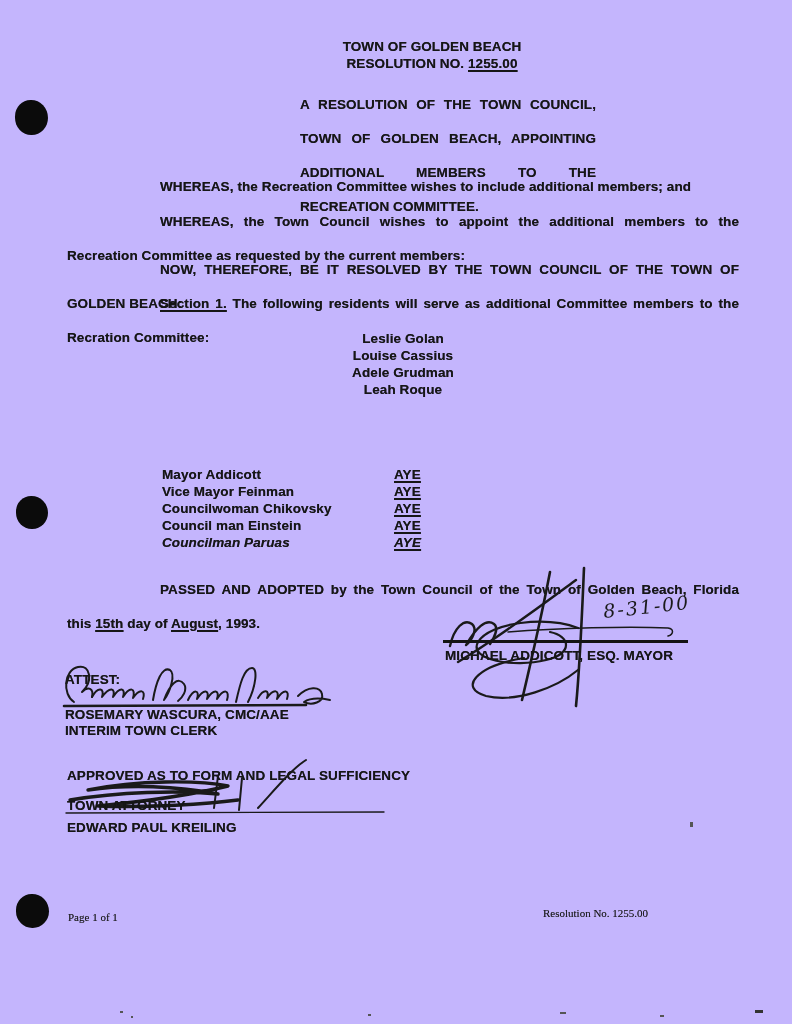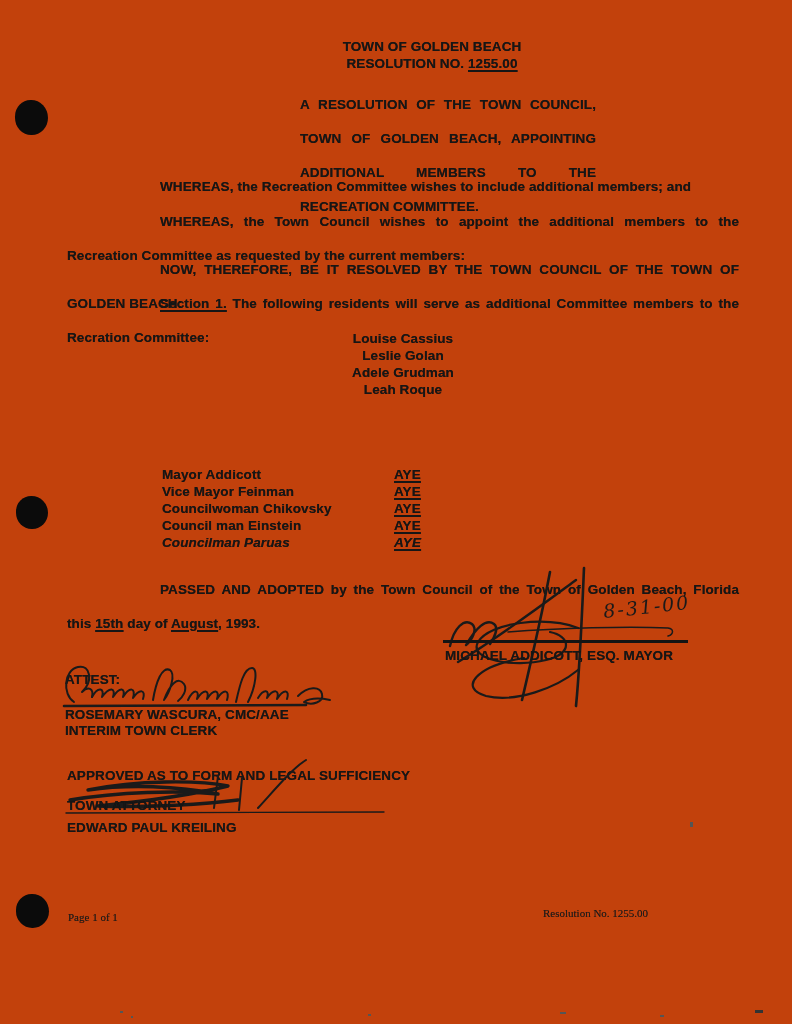--- a/index.html
+++ b/index.html
@@ -1,17 +1,17 @@
 <!DOCTYPE html>
 <html><head>
 <meta charset="utf-8">
 <style>
   html,body{margin:0;padding:0;background:#ffffff;}
   .page{
-    position:relative;width:792px;height:1024px;background:#c2410c;
+    position:relative;width:792px;height:1024px;background:#c4b5fd;
     overflow:hidden;
     font-family:"Liberation Sans",sans-serif;
     color:#161616;
   }
   .b{font-weight:bold;font-size:13.5px;line-height:17px;letter-spacing:.1px;
      text-shadow:0 0 .5px rgba(10,10,10,.65);}
   .abs{position:absolute;}
   
   .jline{text-align:justify;}
   .jline::after{content:"";display:inline-block;width:100%;height:0;line-height:0;}
@@ -57,22 +57,22 @@
     <div class="jline" style="padding-left:93px;">NOW, THEREFORE, BE IT RESOLVED BY THE TOWN COUNCIL OF THE TOWN OF</div>
     <div>GOLDEN BEACH:</div>
   </div>
 
   <div class="abs b" style="left:67px;top:295px;width:672px;">
     <div class="jline" style="padding-left:93px;"><span class="u">Section 1.</span><span>  The following residents will serve as additional Committee members to the</span></div>
     <div>Recration Committee:</div>
   </div>
 
   <div class="abs b center" style="left:67px;top:330px;width:672px;">
+    <div>Leslie Golan</div>
     <div>Louise Cassius</div>
-    <div>Leslie Golan</div>
     <div>Adele Grudman</div>
     <div>Leah Roque</div>
   </div>
 
 
   <div class="abs b" style="left:162px;top:466px;width:340px;">
     <div style="position:relative;height:17px;"><span>Mayor Addicott</span><span class="u abs" style="left:232px;top:0;">AYE</span></div>
     <div style="position:relative;height:17px;"><span>Vice Mayor Feinman</span><span class="u abs" style="left:232px;top:0;">AYE</span></div>
     <div style="position:relative;height:17px;"><span>Councilwoman Chikovsky</span><span class="u abs" style="left:232px;top:0;">AYE</span></div>
     <div style="position:relative;height:17px;"><span>Council man Einstein</span><span class="u abs" style="left:232px;top:0;">AYE</span></div>

